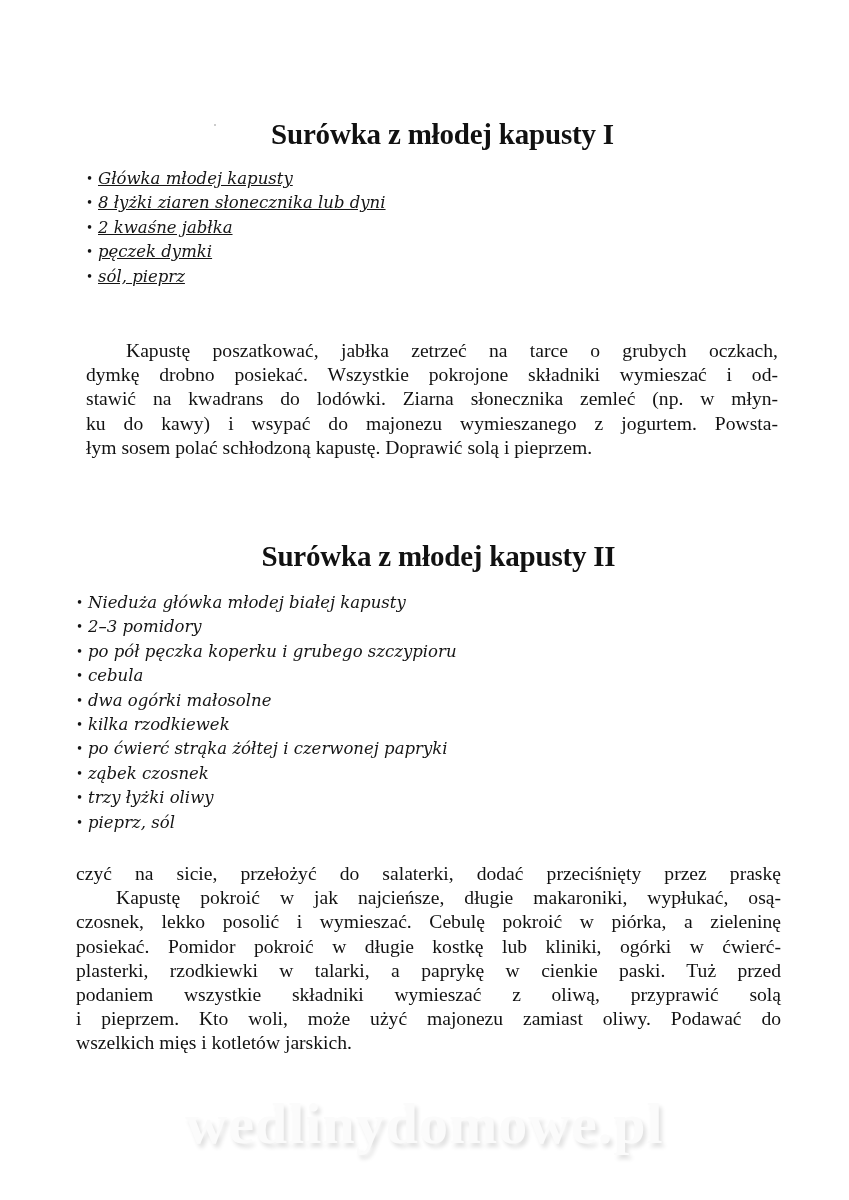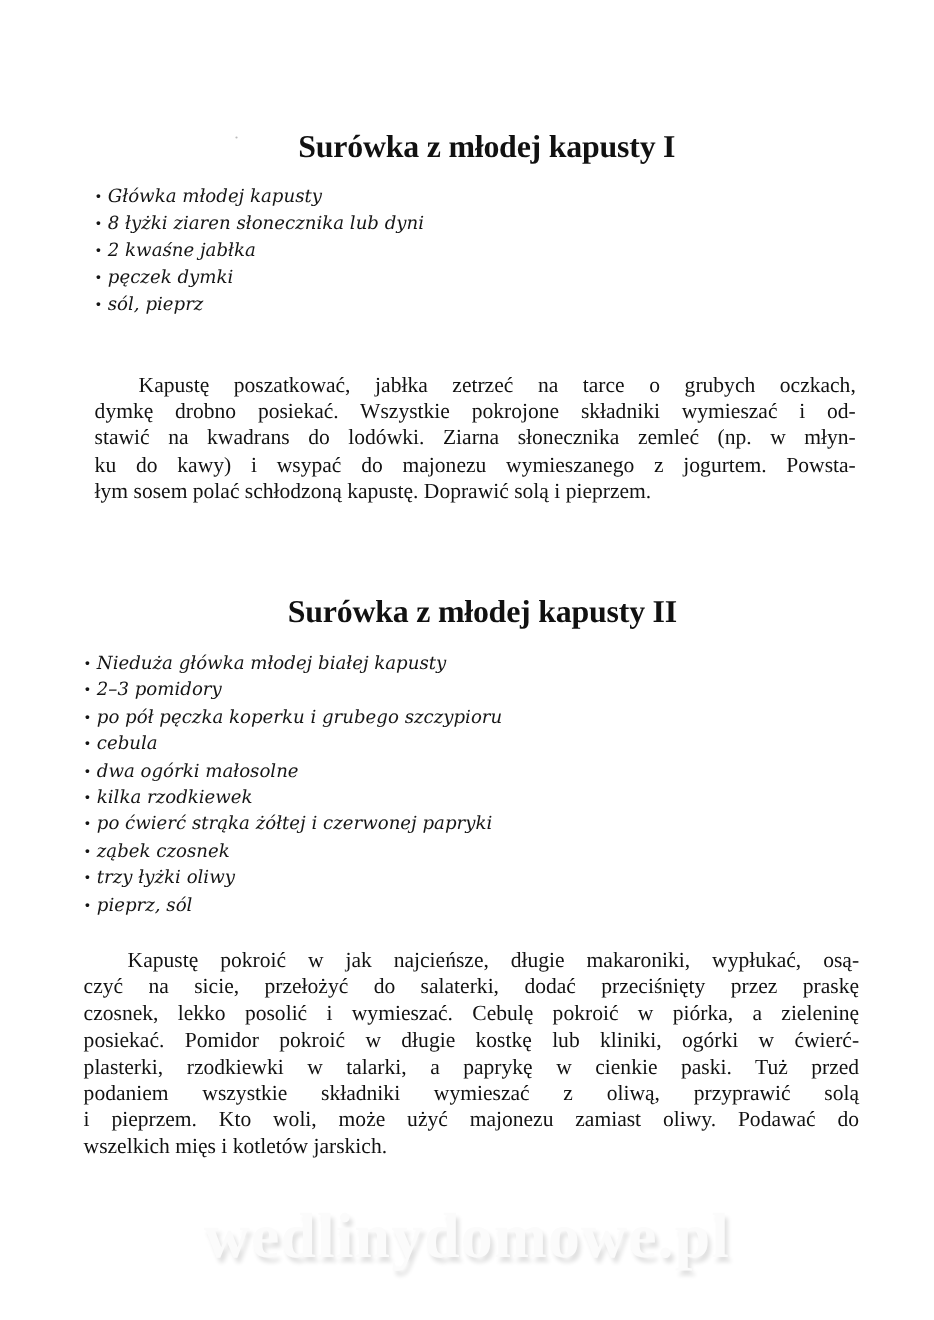--- a/index.html
+++ b/index.html
@@ -40,21 +40,21 @@
       left: 86px;
       margin: 0;
       padding: 0;
       list-style: none;
       font-family: "DejaVu Serif", "Liberation Serif", serif;
       font-style: italic;
       font-size: 16.5px;
       line-height: 24.4px;
       color: #151515;
     }
-    .ingredients-1 { top: 167px; left: 86px; }
+    .ingredients-1 { top: 167px; left: 86px; text-decoration: underline; }
     .ingredients-2 { top: 591px; left: 76px; }
     .ingredients li {
       white-space: nowrap;
     }
     .bullet {
       display: inline-block;
       width: 12px;
       font-style: normal;
       font-size: 12px;
       vertical-align: 1px;
@@ -142,22 +142,22 @@
       <li><span class="bullet">•</span><span>cebula</span></li>
       <li><span class="bullet">•</span><span>dwa ogórki małosolne</span></li>
       <li><span class="bullet">•</span><span>kilka rzodkiewek</span></li>
       <li><span class="bullet">•</span><span>po ćwierć strąka żółtej i czerwonej papryki</span></li>
       <li><span class="bullet">•</span><span>ząbek czosnek</span></li>
       <li><span class="bullet">•</span><span>trzy łyżki oliwy</span></li>
       <li><span class="bullet">•</span><span>pieprz, sól</span></li>
     </ul>
 
     <p class="method method-2">
+      <span class="line">czyć na sicie, przełożyć do salaterki, dodać przeciśnięty przez praskę</span>
       <span class="line indent">Kapustę pokroić w jak najcieńsze, długie makaroniki, wypłukać, osą-</span>
-      <span class="line">czyć na sicie, przełożyć do salaterki, dodać przeciśnięty przez praskę</span>
       <span class="line">czosnek, lekko posolić i wymieszać. Cebulę pokroić w piórka, a zieleninę</span>
       <span class="line">posiekać. Pomidor pokroić w długie kostkę lub kliniki, ogórki w ćwierć-</span>
       <span class="line">plasterki, rzodkiewki w talarki, a paprykę w cienkie paski. Tuż przed</span>
       <span class="line">podaniem wszystkie składniki wymieszać z oliwą, przyprawić solą</span>
       <span class="line">i pieprzem. Kto woli, może użyć majonezu zamiast oliwy. Podawać do</span>
       <span class="line last">wszelkich mięs i kotletów jarskich.</span>
     </p>
   </section>
 
   <div class="watermark">wedlinydomowe.pl</div>

